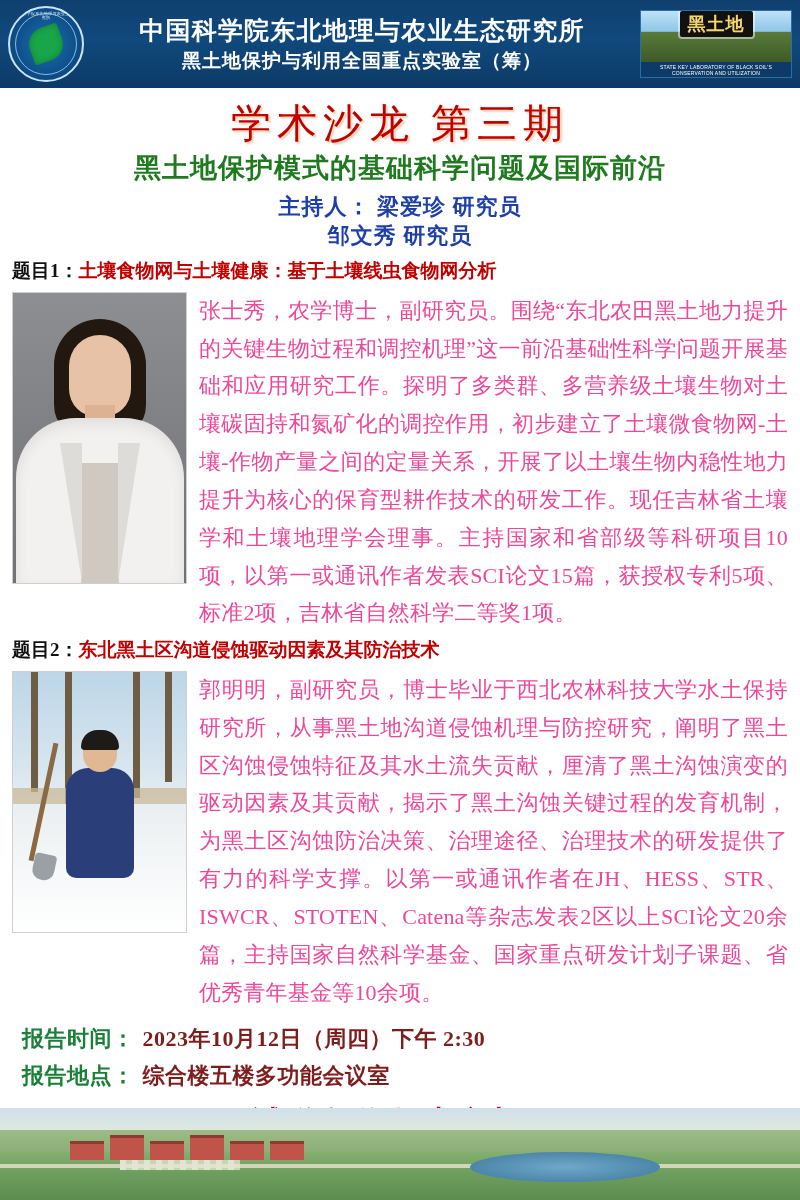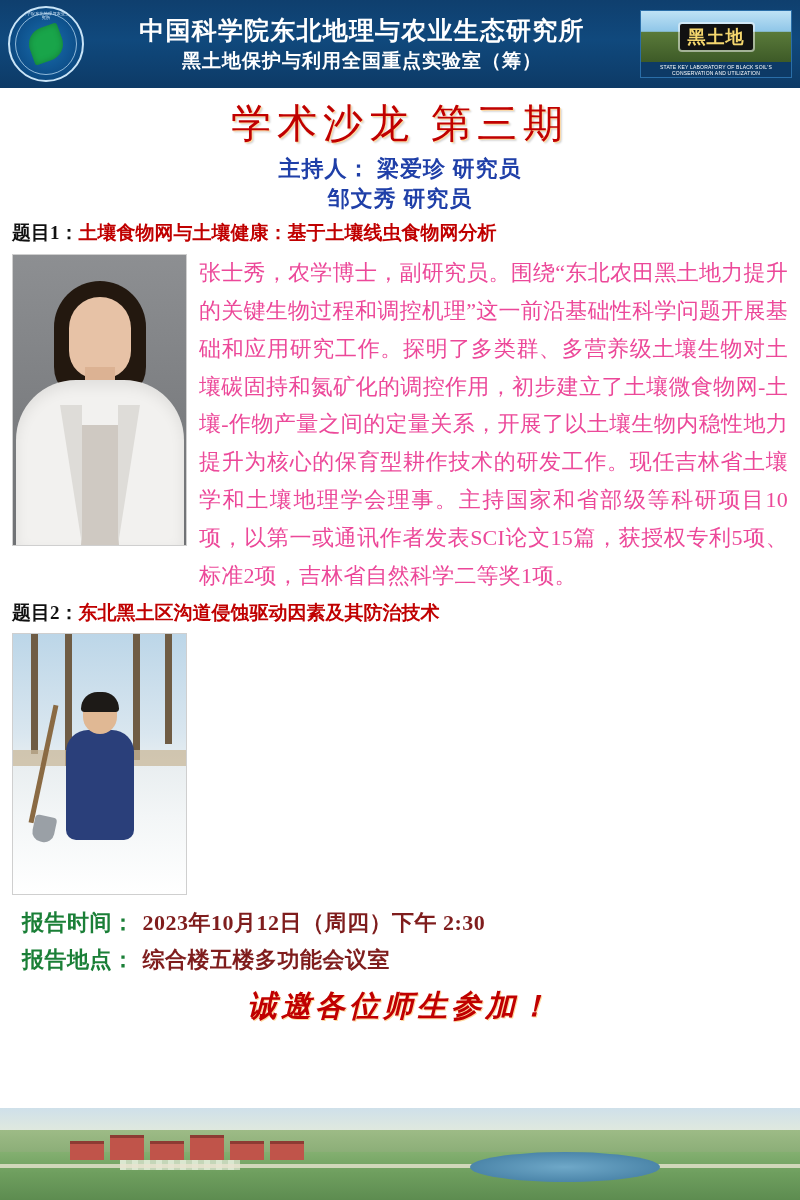--- a/index.html
+++ b/index.html
@@ -95,21 +95,21 @@
     box-sizing: border-box;
     display: flex;
     flex-direction: column;
     overflow: hidden;
   }
   .lab-logo .logo-top {
     flex: 1 1 auto;
     background: linear-gradient(180deg, #bfe2f5 0%, #8fc6e8 40%, #5a7a3a 41%, #3d5a27 100%);
     position: relative;
     display: flex;
-    align-items: center;
+    align-items: flex-start;
     justify-content: center;
   }
   .lab-logo .logo-badge {
     background: #111111;
     color: #f5d76e;
     font-size: 18px;
     font-weight: bold;
     padding: 1px 8px;
     letter-spacing: 1px;
     border-radius: 2px;
@@ -461,20 +461,21 @@
     <div class="lab-logo">
       <div class="logo-top">
         <span class="logo-badge">黑土地</span>
       </div>
       <div class="logo-bottom">STATE KEY LABORATORY OF BLACK SOIL'S CONSERVATION AND UTILIZATION</div>
     </div>
   </div>
 
   <div class="title-block">
     <div class="salon-title">学术沙龙 第三期</div>
+    <div class="salon-subtitle">黑土地保护模式的基础科学问题及国际前沿</div>
     <div class="host-lines">
       <div>主持人： 梁爱珍 研究员</div>
       <div class="host-indent">邹文秀 研究员</div>
     </div>
   </div>
 
   <div class="topic">
     <div class="topic-heading">
       <span class="tlabel">题目1：</span><span class="ttext">土壤食物网与土壤健康：基于土壤线虫食物网分析</span>
     </div>
@@ -503,20 +504,21 @@
         <div class="tree t3"></div>
         <div class="tree t4"></div>
         <div class="ridge"></div>
         <div class="ground"></div>
         <div class="shovel"></div>
         <div class="blade"></div>
         <div class="body"></div>
         <div class="head"></div>
         <div class="hair2"></div>
       </div>
+      <div class="topic-text">郭明明，副研究员，博士毕业于西北农林科技大学水土保持研究所，从事黑土地沟道侵蚀机理与防控研究，阐明了黑土区沟蚀侵蚀特征及其水土流失贡献，厘清了黑土沟蚀演变的驱动因素及其贡献，揭示了黑土沟蚀关键过程的发育机制，为黑土区沟蚀防治决策、治理途径、治理技术的研发提供了有力的科学支撑。以第一或通讯作者在JH、HESS、STR、ISWCR、STOTEN、Catena等杂志发表2区以上SCI论文20余篇，主持国家自然科学基金、国家重点研发计划子课题、省优秀青年基金等10余项。</div>
     </div>
   </div>
 
   <div class="info">
     <div class="info-row">
       <span class="info-label">报告时间：</span><span class="info-value">2023年10月12日（周四）下午 2:30</span>
     </div>
     <div class="info-row">
       <span class="info-label">报告地点：</span><span class="info-value">综合楼五楼多功能会议室</span>
     </div>

